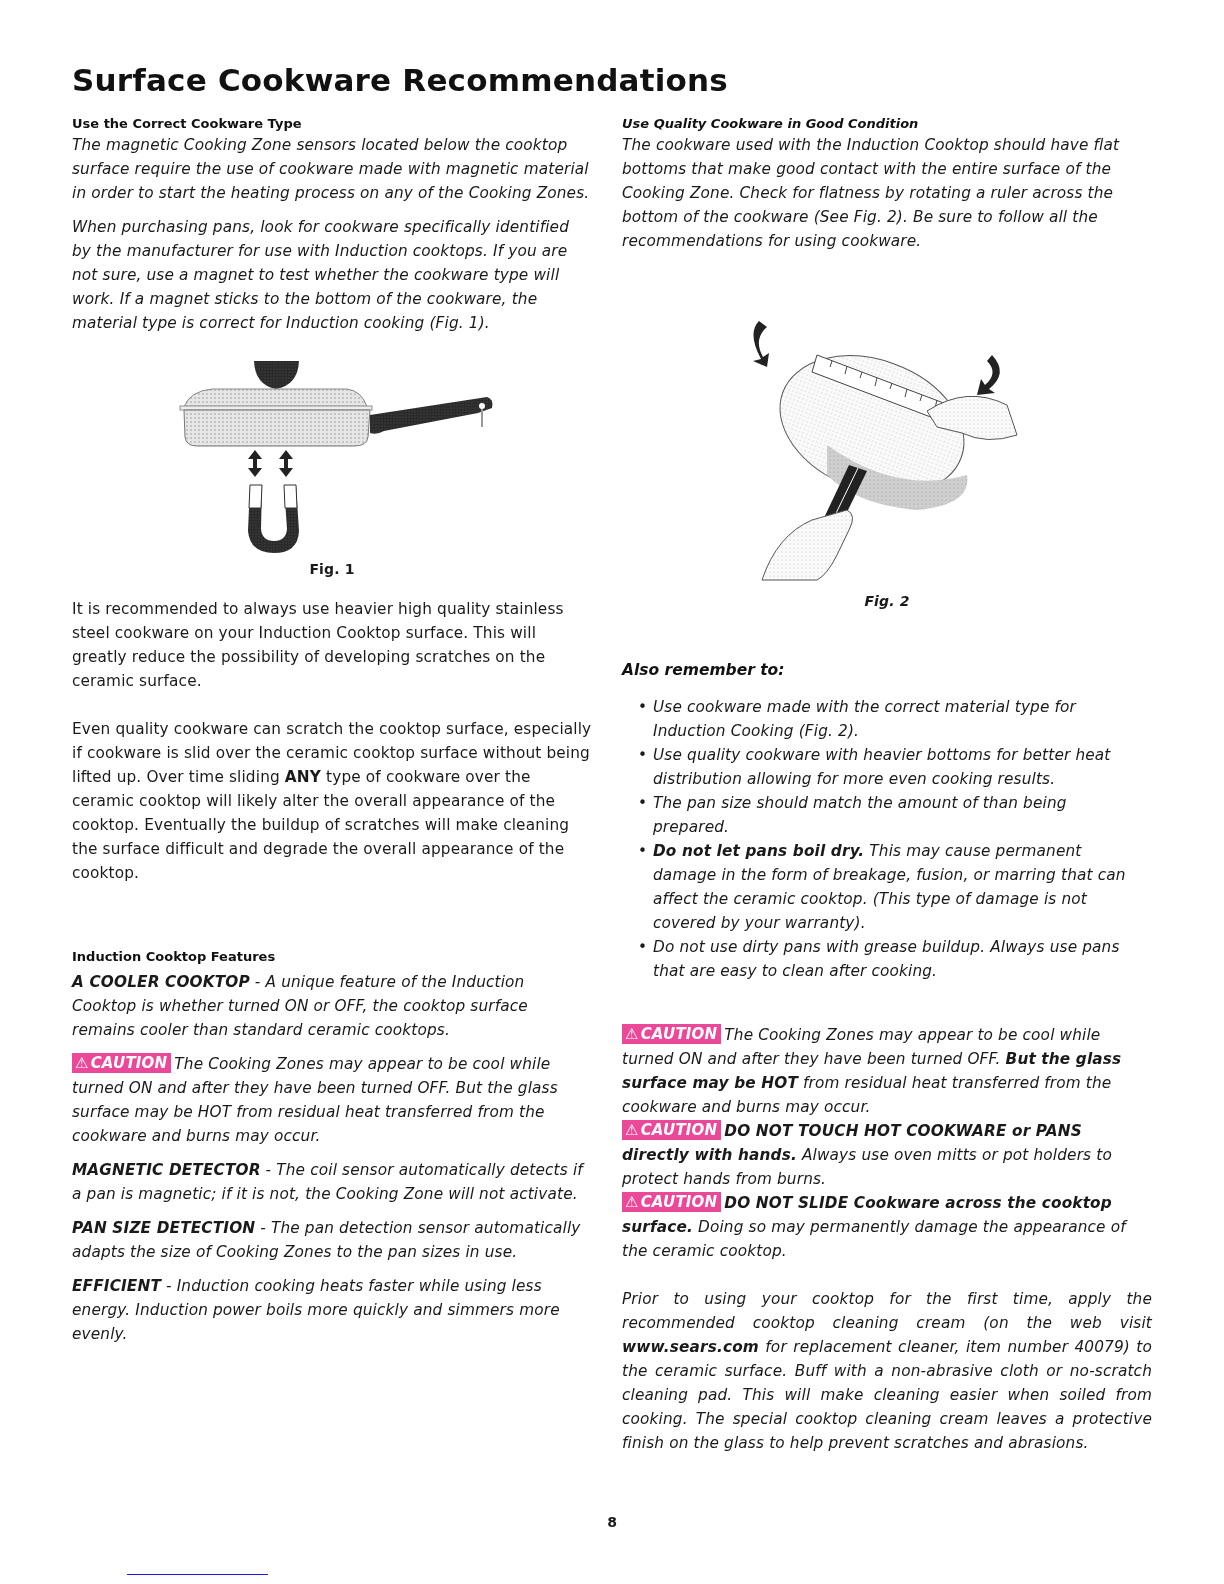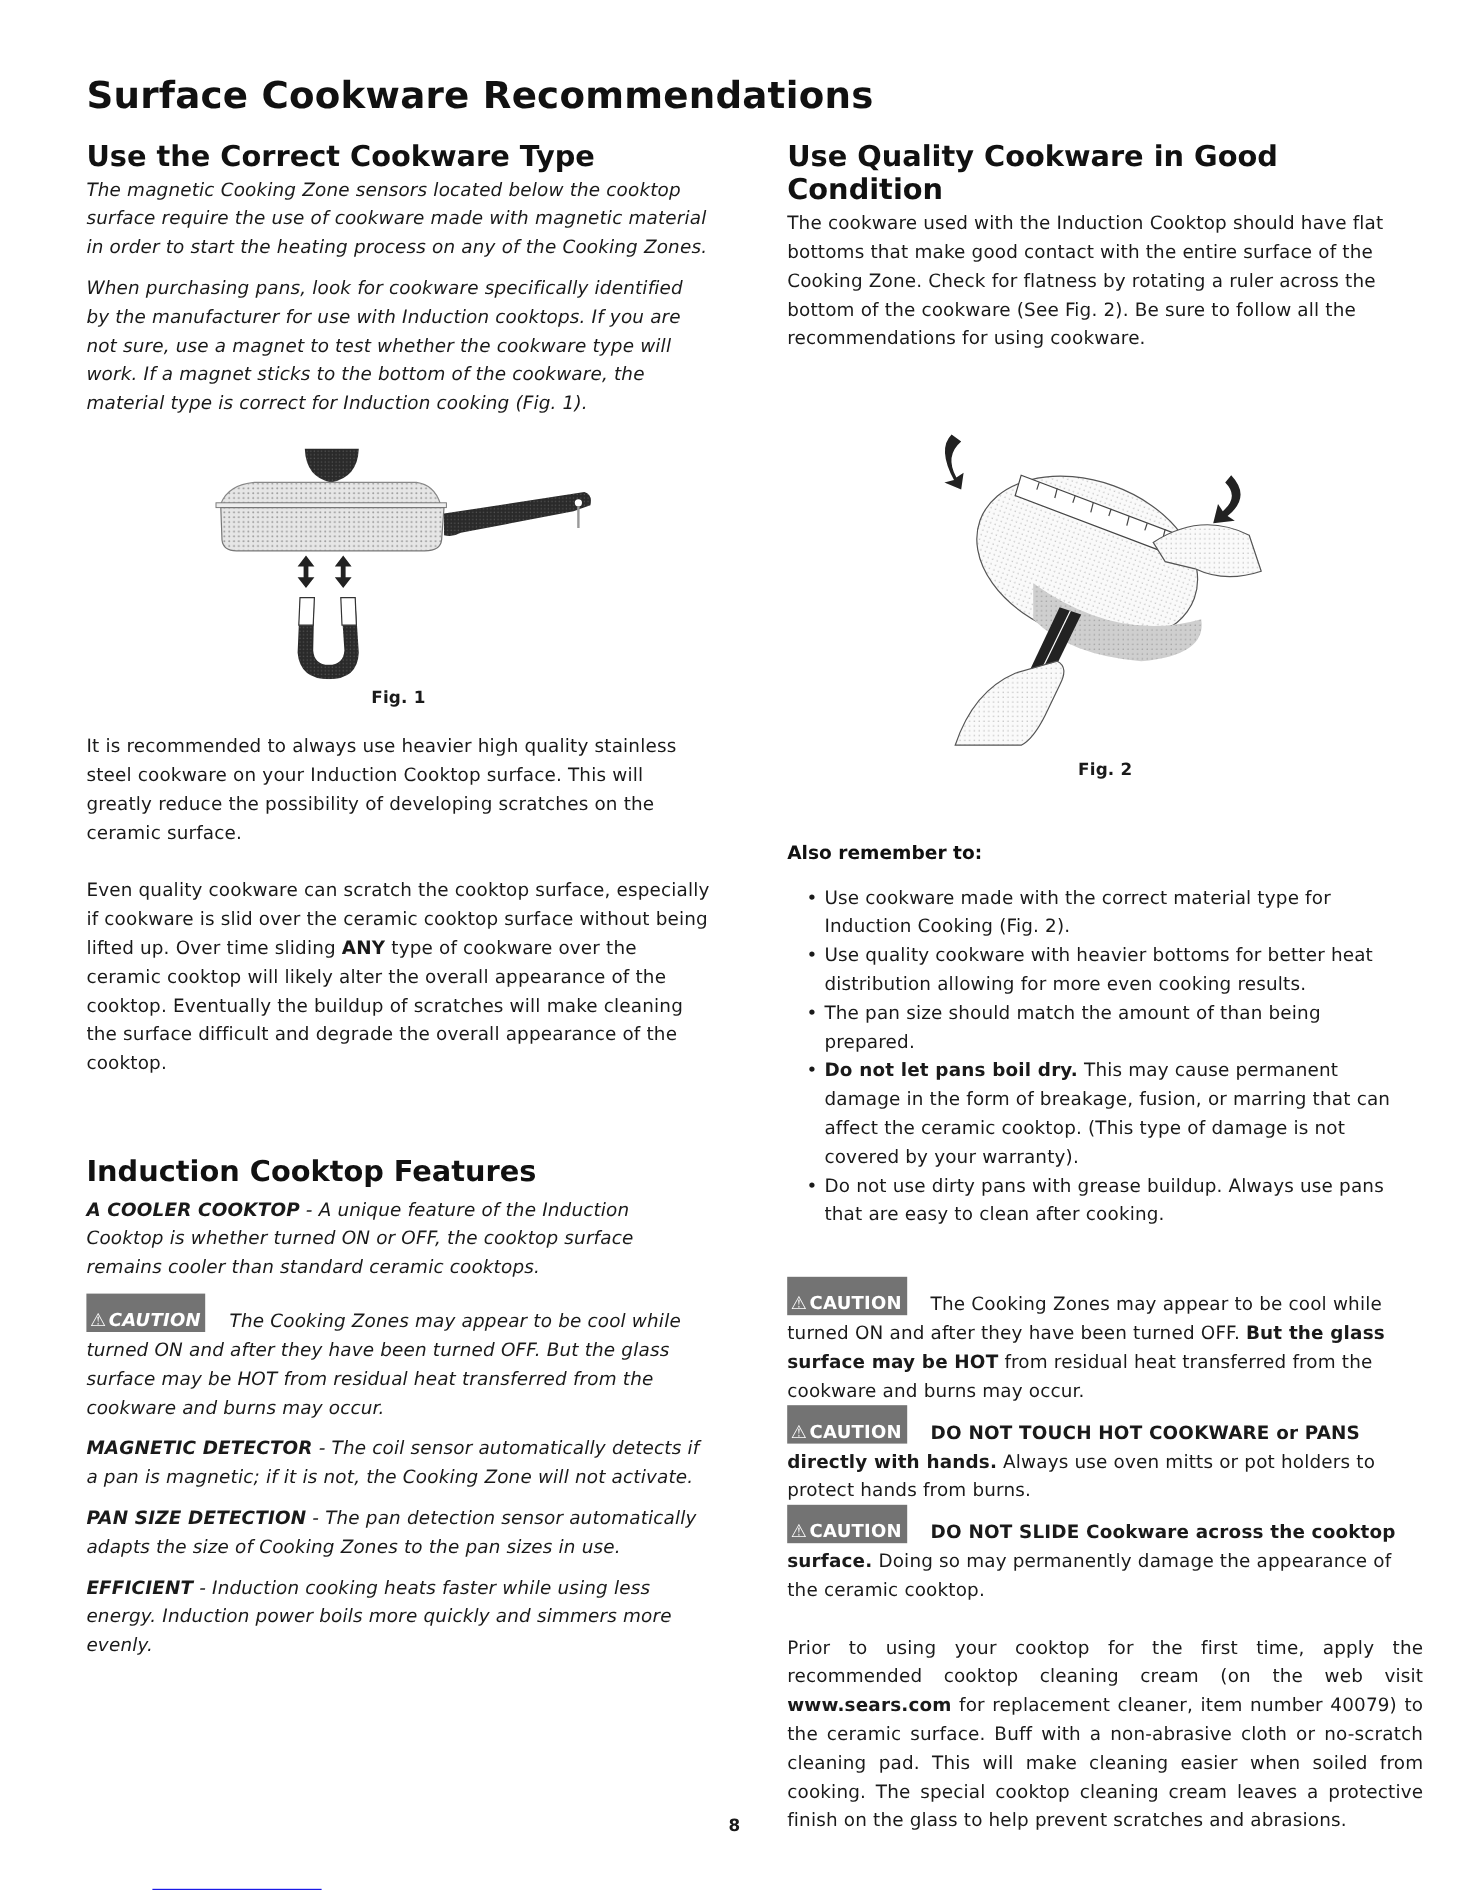--- a/index.html
+++ b/index.html
@@ -7,39 +7,39 @@
       width: 1224px; height: 1584px; position: relative; overflow: hidden;
       font-family: "DejaVu Sans", sans-serif; color: #1a1a1a;
     }
     .page-title {
       position: absolute; left: 72px; top: 62px;
       font-size: 31px; font-weight: bold; letter-spacing: 0.2px; color: #111;
       margin: 0;
     }
     .col { position: absolute; width: 520px; }
     .col-left { left: 72px; top: 116px; }
-    .col-right { left: 656px; top: 116px; width: 530px; }
+    .col-right { left: 622px; top: 116px; width: 530px; font-style: italic; }
     h2 {
-      font-size: 24px; font-weight: bold; margin: 0 0 2px 0; color: #111;
+      font-size: 13px; font-weight: bold; margin: 0 0 2px 0; color: #111;
     }
     p, li {
       font-size: 15.3px; line-height: 24px; margin: 0;
       letter-spacing: 0.15px;
     }
     .para { margin-bottom: 10px; font-style: italic; }
     .gap { margin-bottom: 24px; }
     b { font-weight: bold; }
     .figure { position: relative; margin: 0 auto; }
     .fig-label {
       text-align: center; font-weight: bold; font-size: 14px; margin: 0;
     }
     .caution {
-      display: inline-block; background: #737373; color: #fff;
+      display: inline-block; background: #ec4899; color: #fff;
       font-weight: bold; font-size: 15px; line-height: 20px;
-      padding: 12px 4px 0 3px; margin-right: 20px; vertical-align: 1px;
+      padding: 0 4px 0 3px; margin-right: 3px; vertical-align: 1px;
       letter-spacing: 0.2px;
     }
     .caution .tri { display: inline-block; margin-right: 2px; }
     ul.bullets { list-style: none; padding: 0; margin: 16px; }
     ul.bullets li { position: relative; padding-left: 15px; }
     ul.bullets li::before {
       content: "•"; position: absolute; left: 0; top: 0;
     }
     .justify { text-align: justify; }
     .page-number {

